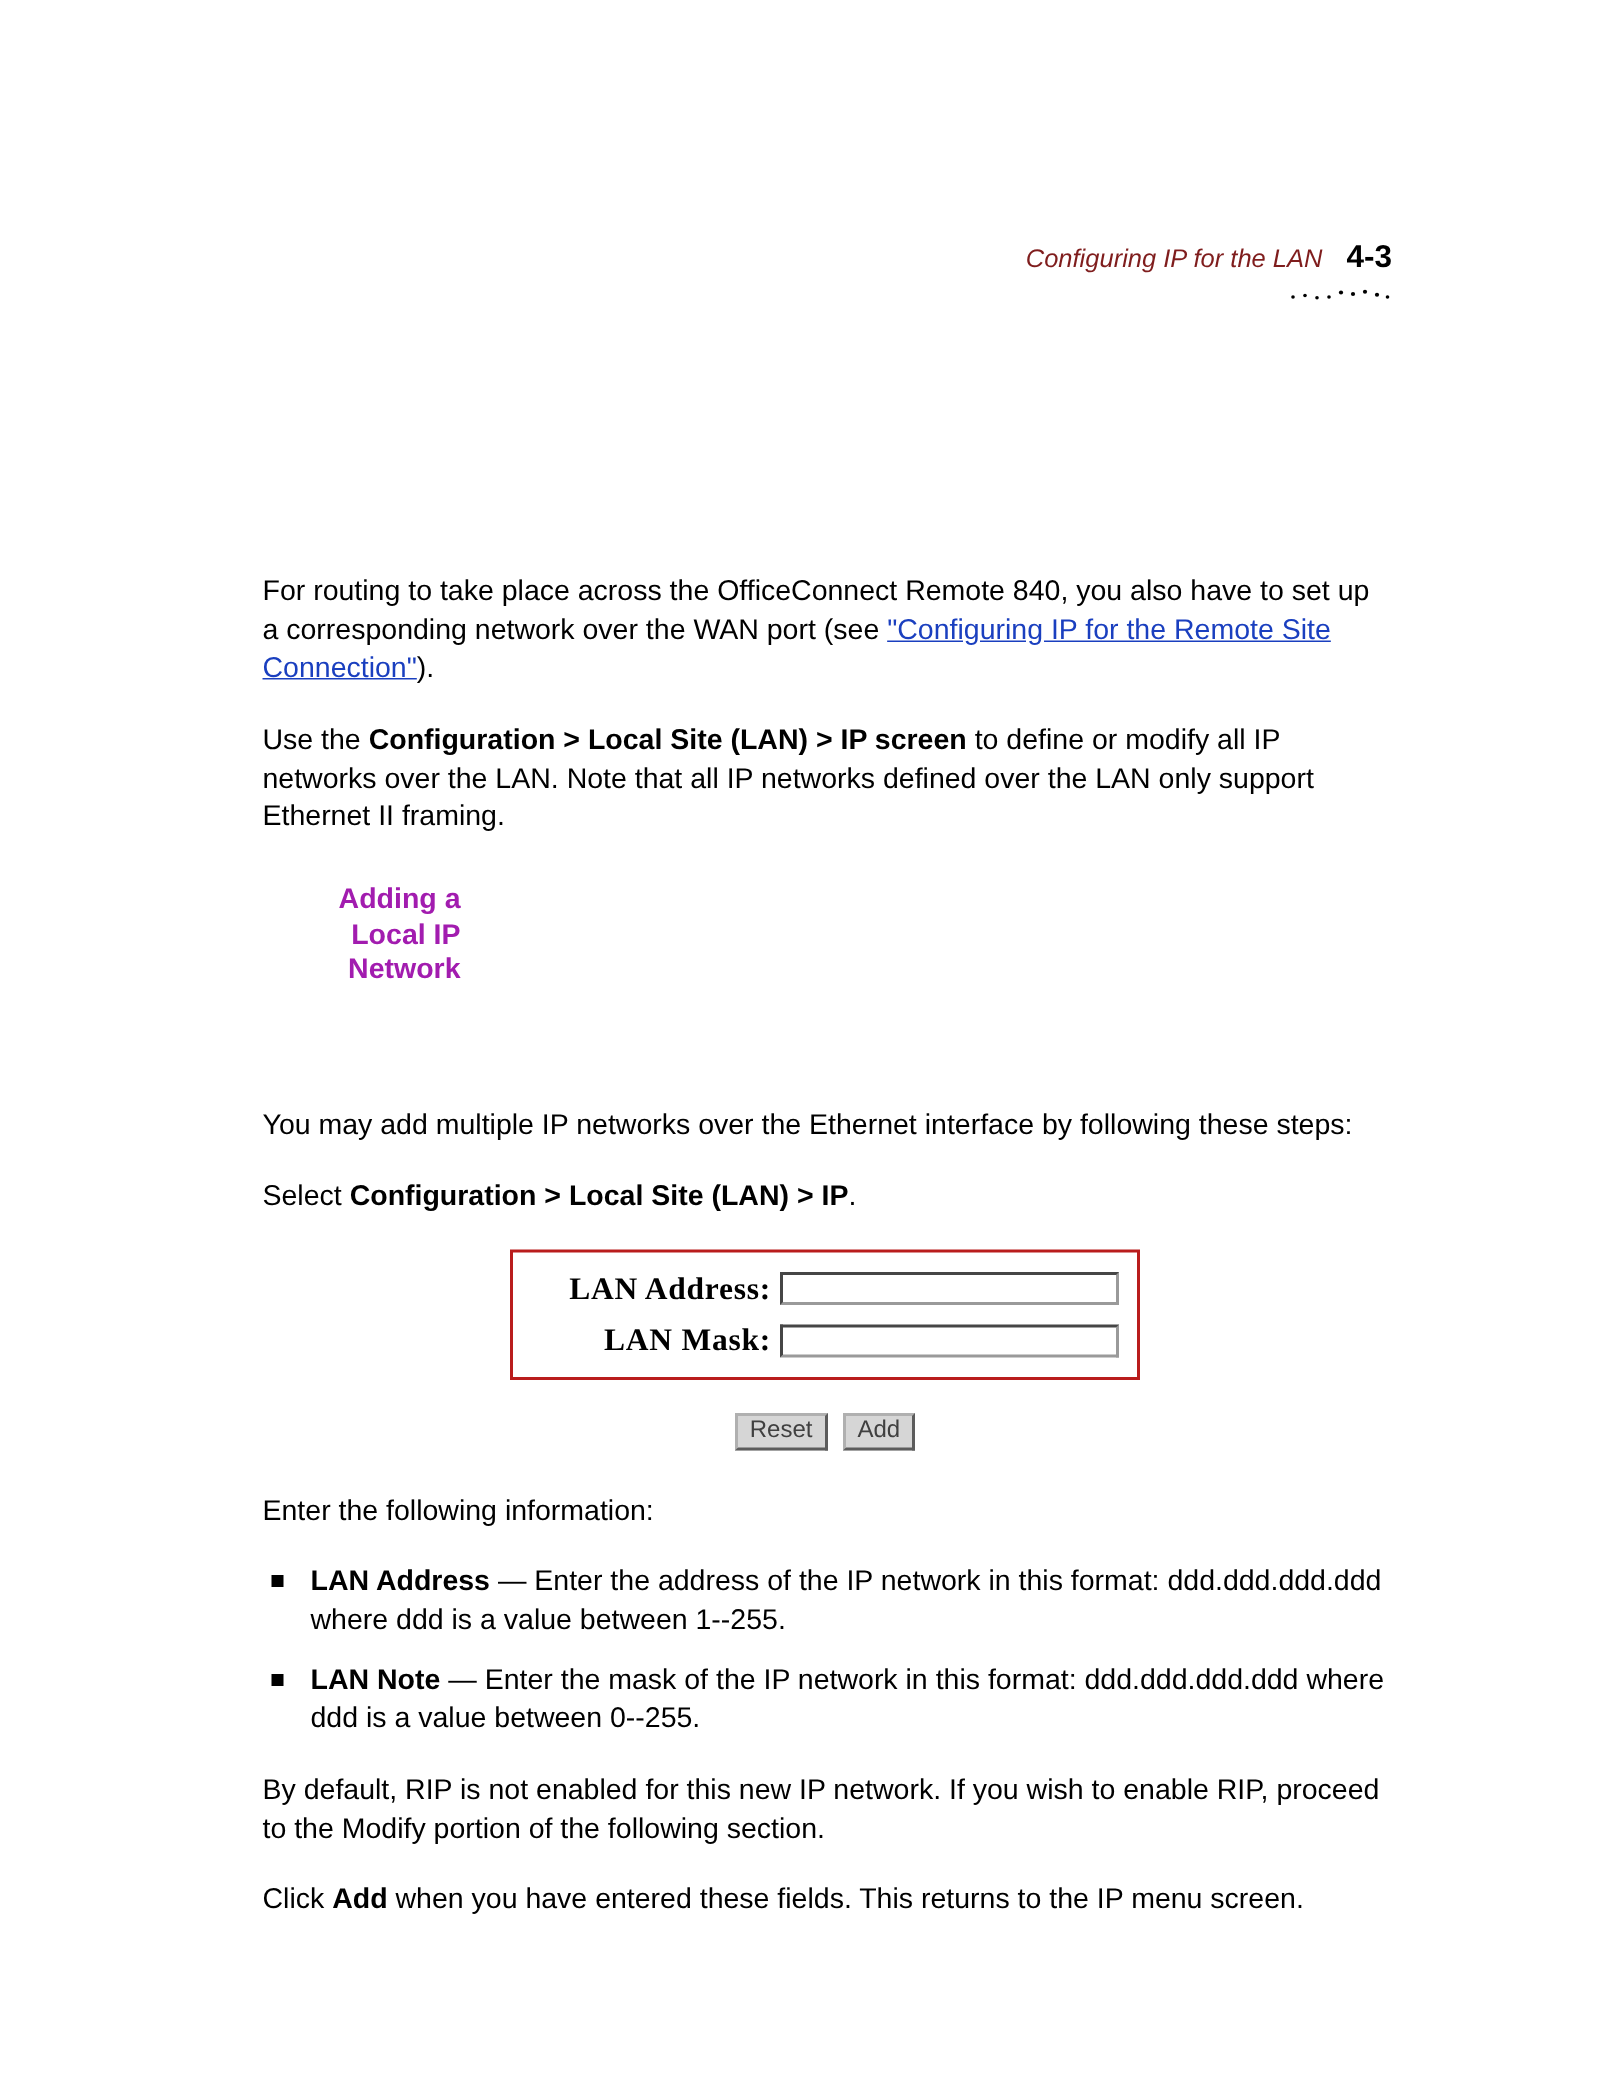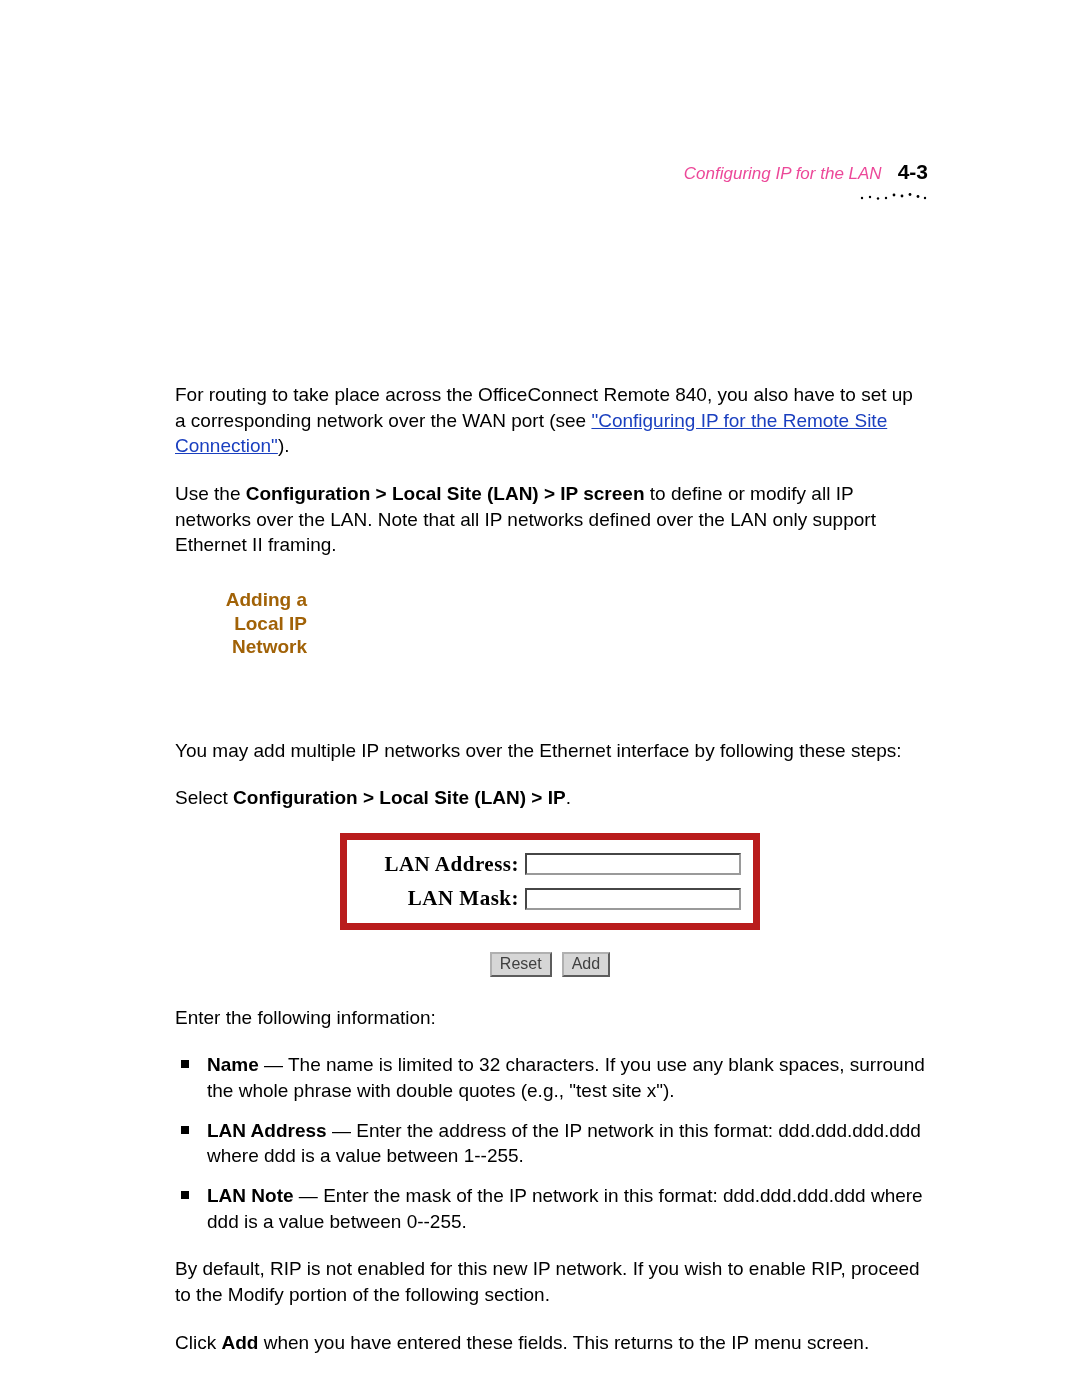--- a/index.html
+++ b/index.html
@@ -27,21 +27,21 @@
   }
   .runhead-line {
     display: flex;
     align-items: baseline;
     justify-content: flex-end;
     gap: 16px;
   }
   .runhead-title {
     font-style: italic;
     font-size: 17px;
-    color: #ec4899;
+    color: #7f1d1d;
   }
   .runhead-page {
     font-weight: 700;
     font-size: 21px;
   }
   .runhead-dots {
     margin-top: 6px;
     width: 70px;
     float: right;
   }
@@ -58,21 +58,21 @@
     flex: 0 0 150px;
     text-align: right;
     padding-right: 18px;
     box-sizing: border-box;
   }
   .margin-heading {
     font-family: "Helvetica Neue", Arial, sans-serif;
     font-weight: 700;
     font-size: 19px;
     line-height: 1.25;
-    color: #a16207;
+    color: #a21caf;
   }
   .body-col {
     flex: 1;
     font-family: "Helvetica Neue", Arial, sans-serif;
     font-size: 19px;
     line-height: 1.35;
     color: #000;
   }
   .body-col p { margin: 0 0 22px 0; }
   .body-col p:last-child { margin-bottom: 0; }
@@ -130,21 +130,21 @@
     height: 22px;
     box-sizing: border-box;
     padding: 0 4px;
     font-family: inherit;
     font-size: 16px;
   }
   .name-row label { width: 90px; margin-right: 6px; }
   .name-row .sunken { width: 200px; height: 24px; }
 
   .fieldset {
-    border: 7px solid #b91c1c;
+    border: 2px solid #b91c1c;
     padding: 10px 12px 10px 12px;
   }
   .fieldset .form-row { justify-content: flex-start; margin-bottom: 6px;}
   .fieldset .form-row:last-child { margin-bottom: 0; }
   .fieldset label { width: 160px; margin-right: 6px; font-weight:700; }
   .fieldset .sunken { flex:1; }
 
   .btn-row {
     display:flex;
     justify-content:center;
@@ -224,23 +224,20 @@
         <div class="btn-row">
           <button class="oldbtn">Reset</button>
           <button class="oldbtn">Add</button>
         </div>
       </div>
 
       <p>Enter the following information:</p>
 
       <ul class="fields">
         <li>
-          <b>Name</b><span> — </span><span>The name is limited to 32 characters. If you use any blank spaces, surround the whole phrase with double quotes (e.g., "test site x").</span>
-        </li>
-        <li>
           <b>LAN Address</b><span> — </span><span>Enter the address of the IP network in this format: ddd.ddd.ddd.ddd where ddd is a value between 1--255.</span>
         </li>
         <li>
           <b>LAN Note</b><span> — </span><span>Enter the mask of the IP network in this format: ddd.ddd.ddd.ddd where ddd is a value between 0--255.</span>
         </li>
       </ul>
 
       <p>By default, RIP is not enabled for this new IP network. If you wish to enable RIP, proceed to the Modify portion of the following section.</p>
 
       <p>

